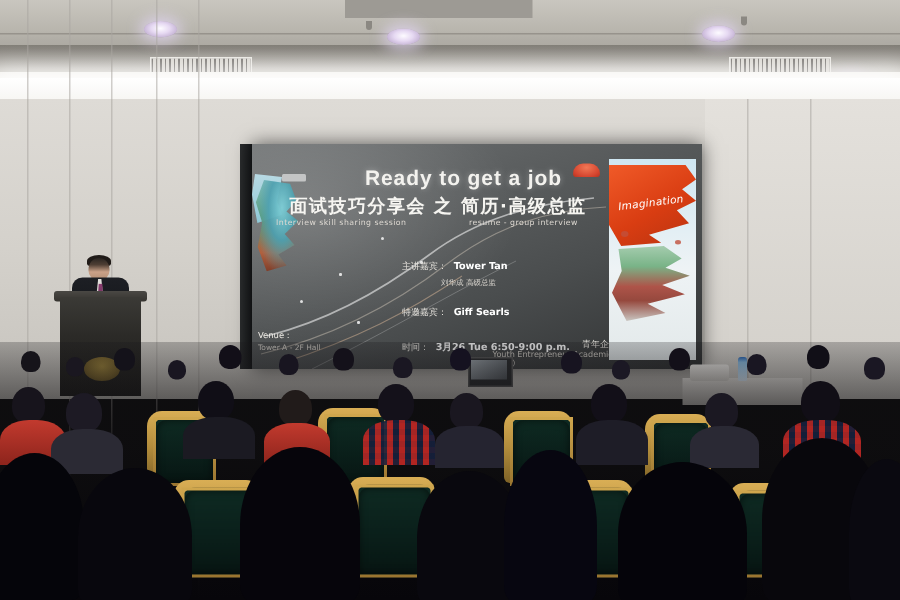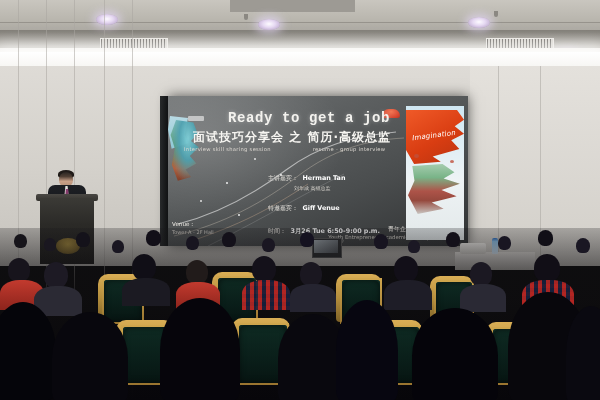--- a/index.html
+++ b/index.html
@@ -134,21 +134,21 @@
   }
   .intel-mark{
     position:absolute;left:20px;top:20px;width:16px;height:5px;
     background:rgba(235,235,235,.65);border-radius:1px;
   }
 
   
   .slide-title{
     position:absolute;left:46px;top:14px;width:190px;text-align:center;
     color:#f3f2ee;font-size:14px;font-weight:bold;letter-spacing:.6px;
-    font-family:Liberation Mono, monospace;
+    font-family:Liberation Sans, sans-serif;
     text-shadow:0 0 4px rgba(255,255,255,.35);
   }
   .slide-cn{
     position:absolute;left:16px;top:33px;width:216px;text-align:center;
     color:#f6f5f1;font-size:12px;font-weight:bold;letter-spacing:1px;
     font-family:"DejaVu Sans",sans-serif;white-space:nowrap;
   }
   .slide-en-left{
     position:absolute;left:16px;top:50px;width:108px;text-align:left;
     color:#ded9d2;font-size:5.2px;letter-spacing:.3px;
@@ -348,26 +348,26 @@
       <div class="slide-logo"></div>
 
       <div class="slide-title">Ready to get a job</div>
       <div class="slide-cn">面试技巧分享会 之 简历·高级总监</div>
       <div class="slide-en-left">Interview skill sharing session</div>
       <div class="slide-en-right">resume  -  group interview</div>
 
       <div class="detail-block">
         <div class="d-row">
           <span class="d-lab">主讲嘉宾：</span>
-          <span class="d-val">Herman Tan</span>
+          <span class="d-val">Tower Tan</span>
           <span class="d-sub">刘华成 高级总监</span>
         </div>
         <div class="d-row">
           <span class="d-lab">特邀嘉宾：</span>
-          <span class="d-val">Giff Venue</span>
+          <span class="d-val">Giff Searls</span>
         </div>
         <div class="d-row">
           <span class="d-lab">时间：</span>
           <span class="d-val">3月26 Tue  6:50-9:00 p.m.</span>
           <span class="d-paren">（签到 6:30 入场）</span>
         </div>
 
       </div>
 
       <div class="venue-cn">Venue :</div>

